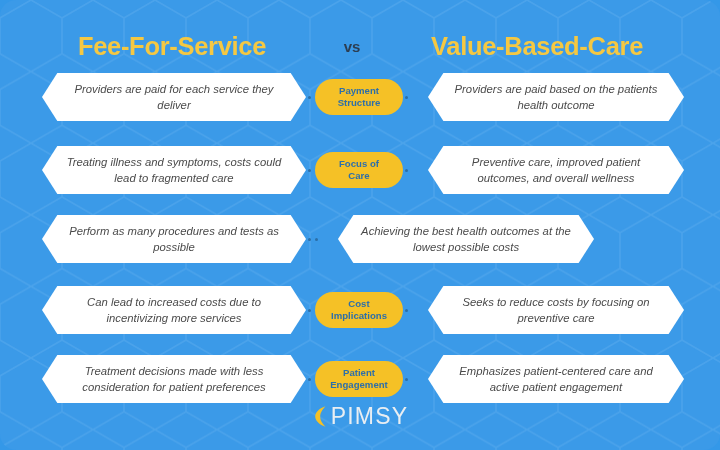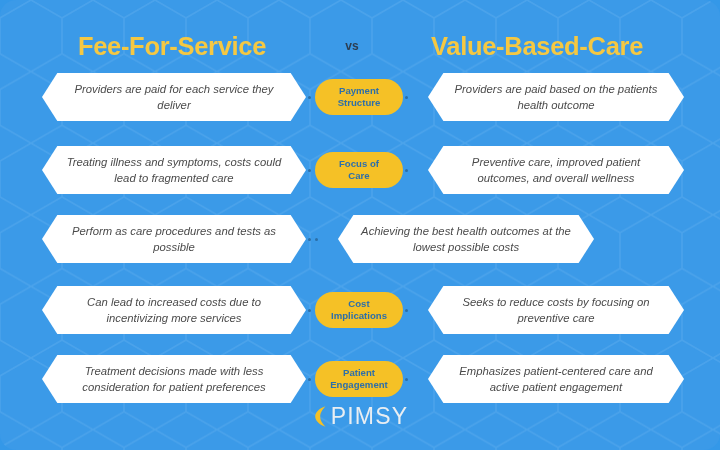--- a/index.html
+++ b/index.html
@@ -51,21 +51,21 @@
     text-align: center;
     white-space: nowrap;
   }
   .title-left {
     width: 300px;
     margin-left: 22px;
   }
   .title-vs {
     width: 60px;
     text-align: center;
-    font-size: 12px;
+    font-size: 15px;
     font-weight: bold;
     color: #2c3e52;
   }
   .title-right {
     width: 310px;
   }
 
   
   .row {
     position: absolute;
@@ -224,21 +224,21 @@
     <div class="connector">
         <i></i>
       </div>
     <div class="hexbox right">
       <span>Preventive care, improved patient outcomes, and overall wellness</span>
     </div>
   </div>
 
   <div class="row" style="top:215px;">
     <div class="hexbox left">
-      <span>Perform as care procedures and tests as possible</span>
+      <span>Perform as many procedures and tests as possible</span>
     </div>
     <div class="connector">
         <i></i>
       </div>
     <div class="connector">
         <i></i>
       </div>
     <div class="hexbox right">
       <span>Achieving the best health outcomes at the lowest possible costs</span>
     </div>

